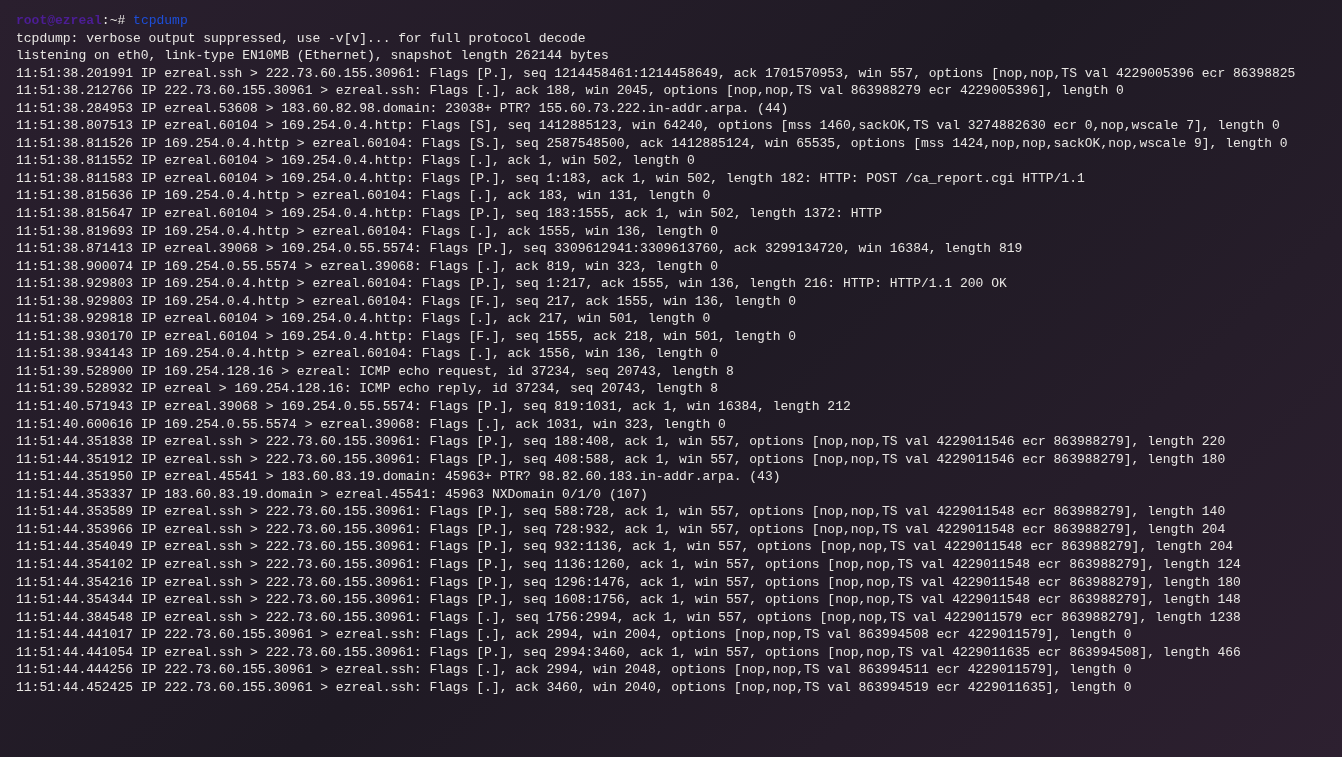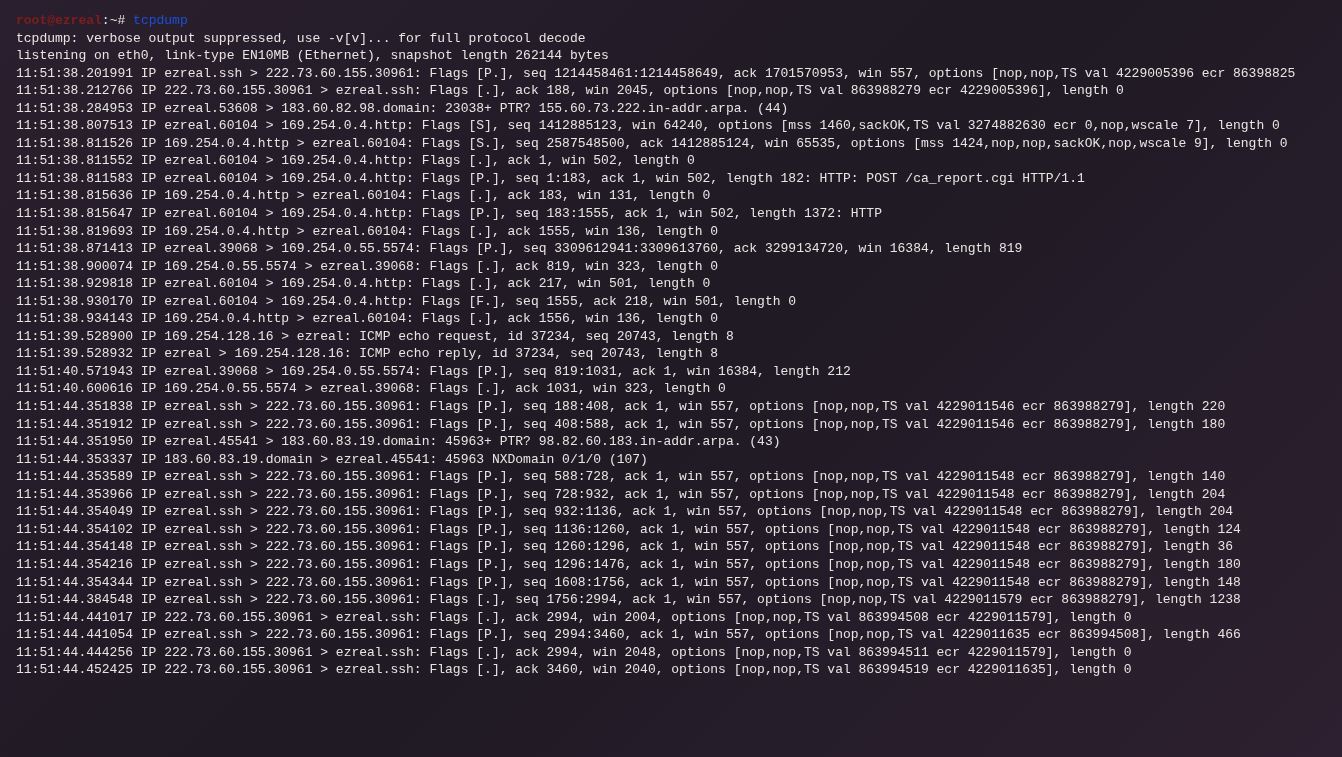--- a/index.html
+++ b/index.html
@@ -10,21 +10,21 @@
       font-size: 13px;
       line-height: 1.35;
       color: #e8e6e3;
       padding: 12px 16px;
       width: 1342px;
       min-height: 757px;
       white-space: nowrap;
       overflow: hidden;
       border-radius: 12px;
     }
-    .prompt-user { color: #7f1d1d; font-weight: bold; margin-top: 28px; }
+    .prompt-user { color: #4c1d95; font-weight: bold; margin-top: 28px; }
     .prompt-separator { color: #e8e6e3; }
     .prompt-char { color: #e8e6e3; }
     .cmd { color: #1d4ed8; }
     .line { display: block; }
   </style>
 </head>
 <body>
 
 <div>
   <span class="line">
@@ -38,36 +38,37 @@
       <span class="line">11:51:38.284953 IP ezreal.53608 &gt; 183.60.82.98.domain: 23038+ PTR? 155.60.73.222.in-addr.arpa. (44)</span>
       <span class="line">11:51:38.807513 IP ezreal.60104 &gt; 169.254.0.4.http: Flags [S], seq 1412885123, win 64240, options [mss 1460,sackOK,TS val 3274882630 ecr 0,nop,wscale 7], length 0</span>
       <span class="line">11:51:38.811526 IP 169.254.0.4.http &gt; ezreal.60104: Flags [S.], seq 2587548500, ack 1412885124, win 65535, options [mss 1424,nop,nop,sackOK,nop,wscale 9], length 0</span>
       <span class="line">11:51:38.811552 IP ezreal.60104 &gt; 169.254.0.4.http: Flags [.], ack 1, win 502, length 0</span>
       <span class="line">11:51:38.811583 IP ezreal.60104 &gt; 169.254.0.4.http: Flags [P.], seq 1:183, ack 1, win 502, length 182: HTTP: POST /ca_report.cgi HTTP/1.1</span>
       <span class="line">11:51:38.815636 IP 169.254.0.4.http &gt; ezreal.60104: Flags [.], ack 183, win 131, length 0</span>
       <span class="line">11:51:38.815647 IP ezreal.60104 &gt; 169.254.0.4.http: Flags [P.], seq 183:1555, ack 1, win 502, length 1372: HTTP</span>
       <span class="line">11:51:38.819693 IP 169.254.0.4.http &gt; ezreal.60104: Flags [.], ack 1555, win 136, length 0</span>
       <span class="line">11:51:38.871413 IP ezreal.39068 &gt; 169.254.0.55.5574: Flags [P.], seq 3309612941:3309613760, ack 3299134720, win 16384, length 819</span>
       <span class="line">11:51:38.900074 IP 169.254.0.55.5574 &gt; ezreal.39068: Flags [.], ack 819, win 323, length 0</span>
+      <span class="line">11:51:38.929803 IP 169.254.0.4.http &gt; ezreal.60104: Flags [P.], seq 1:217, ack 1555, win 136, length 216: HTTP: HTTP/1.1 200 OK</span>
+      <span class="line">11:51:38.929803 IP 169.254.0.4.http &gt; ezreal.60104: Flags [F.], seq 217, ack 1555, win 136, length 0</span>
       <span class="line">11:51:38.929818 IP ezreal.60104 &gt; 169.254.0.4.http: Flags [.], ack 217, win 501, length 0</span>
       <span class="line">11:51:38.930170 IP ezreal.60104 &gt; 169.254.0.4.http: Flags [F.], seq 1555, ack 218, win 501, length 0</span>
       <span class="line">11:51:38.934143 IP 169.254.0.4.http &gt; ezreal.60104: Flags [.], ack 1556, win 136, length 0</span>
       <span class="line">11:51:39.528900 IP 169.254.128.16 &gt; ezreal: ICMP echo request, id 37234, seq 20743, length 8</span>
       <span class="line">11:51:39.528932 IP ezreal &gt; 169.254.128.16: ICMP echo reply, id 37234, seq 20743, length 8</span>
       <span class="line">11:51:40.571943 IP ezreal.39068 &gt; 169.254.0.55.5574: Flags [P.], seq 819:1031, ack 1, win 16384, length 212</span>
       <span class="line">11:51:40.600616 IP 169.254.0.55.5574 &gt; ezreal.39068: Flags [.], ack 1031, win 323, length 0</span>
       <span class="line">11:51:44.351838 IP ezreal.ssh &gt; 222.73.60.155.30961: Flags [P.], seq 188:408, ack 1, win 557, options [nop,nop,TS val 4229011546 ecr 863988279], length 220</span>
       <span class="line">11:51:44.351912 IP ezreal.ssh &gt; 222.73.60.155.30961: Flags [P.], seq 408:588, ack 1, win 557, options [nop,nop,TS val 4229011546 ecr 863988279], length 180</span>
       <span class="line">11:51:44.351950 IP ezreal.45541 &gt; 183.60.83.19.domain: 45963+ PTR? 98.82.60.183.in-addr.arpa. (43)</span>
       <span class="line">11:51:44.353337 IP 183.60.83.19.domain &gt; ezreal.45541: 45963 NXDomain 0/1/0 (107)</span>
       <span class="line">11:51:44.353589 IP ezreal.ssh &gt; 222.73.60.155.30961: Flags [P.], seq 588:728, ack 1, win 557, options [nop,nop,TS val 4229011548 ecr 863988279], length 140</span>
       <span class="line">11:51:44.353966 IP ezreal.ssh &gt; 222.73.60.155.30961: Flags [P.], seq 728:932, ack 1, win 557, options [nop,nop,TS val 4229011548 ecr 863988279], length 204</span>
       <span class="line">11:51:44.354049 IP ezreal.ssh &gt; 222.73.60.155.30961: Flags [P.], seq 932:1136, ack 1, win 557, options [nop,nop,TS val 4229011548 ecr 863988279], length 204</span>
       <span class="line">11:51:44.354102 IP ezreal.ssh &gt; 222.73.60.155.30961: Flags [P.], seq 1136:1260, ack 1, win 557, options [nop,nop,TS val 4229011548 ecr 863988279], length 124</span>
-      <span class="line">11:51:44.354148 IP ezreal.ssh &gt; 222.73.60.155.30961: Flags [P.], seq 1260:1296, ack 1, win 557, options [nop,nop,TS val 4229011548 ecr 863988279], length 36</span>
       <span class="line">11:51:44.354216 IP ezreal.ssh &gt; 222.73.60.155.30961: Flags [P.], seq 1296:1476, ack 1, win 557, options [nop,nop,TS val 4229011548 ecr 863988279], length 180</span>
       <span class="line">11:51:44.354344 IP ezreal.ssh &gt; 222.73.60.155.30961: Flags [P.], seq 1608:1756, ack 1, win 557, options [nop,nop,TS val 4229011548 ecr 863988279], length 148</span>
       <span class="line">11:51:44.384548 IP ezreal.ssh &gt; 222.73.60.155.30961: Flags [.], seq 1756:2994, ack 1, win 557, options [nop,nop,TS val 4229011579 ecr 863988279], length 1238</span>
       <span class="line">11:51:44.441017 IP 222.73.60.155.30961 &gt; ezreal.ssh: Flags [.], ack 2994, win 2004, options [nop,nop,TS val 863994508 ecr 4229011579], length 0</span>
       <span class="line">11:51:44.441054 IP ezreal.ssh &gt; 222.73.60.155.30961: Flags [P.], seq 2994:3460, ack 1, win 557, options [nop,nop,TS val 4229011635 ecr 863994508], length 466</span>
       <span class="line">11:51:44.444256 IP 222.73.60.155.30961 &gt; ezreal.ssh: Flags [.], ack 2994, win 2048, options [nop,nop,TS val 863994511 ecr 4229011579], length 0</span>
       <span class="line">11:51:44.452425 IP 222.73.60.155.30961 &gt; ezreal.ssh: Flags [.], ack 3460, win 2040, options [nop,nop,TS val 863994519 ecr 4229011635], length 0</span>
     </div>
 </div>
 

